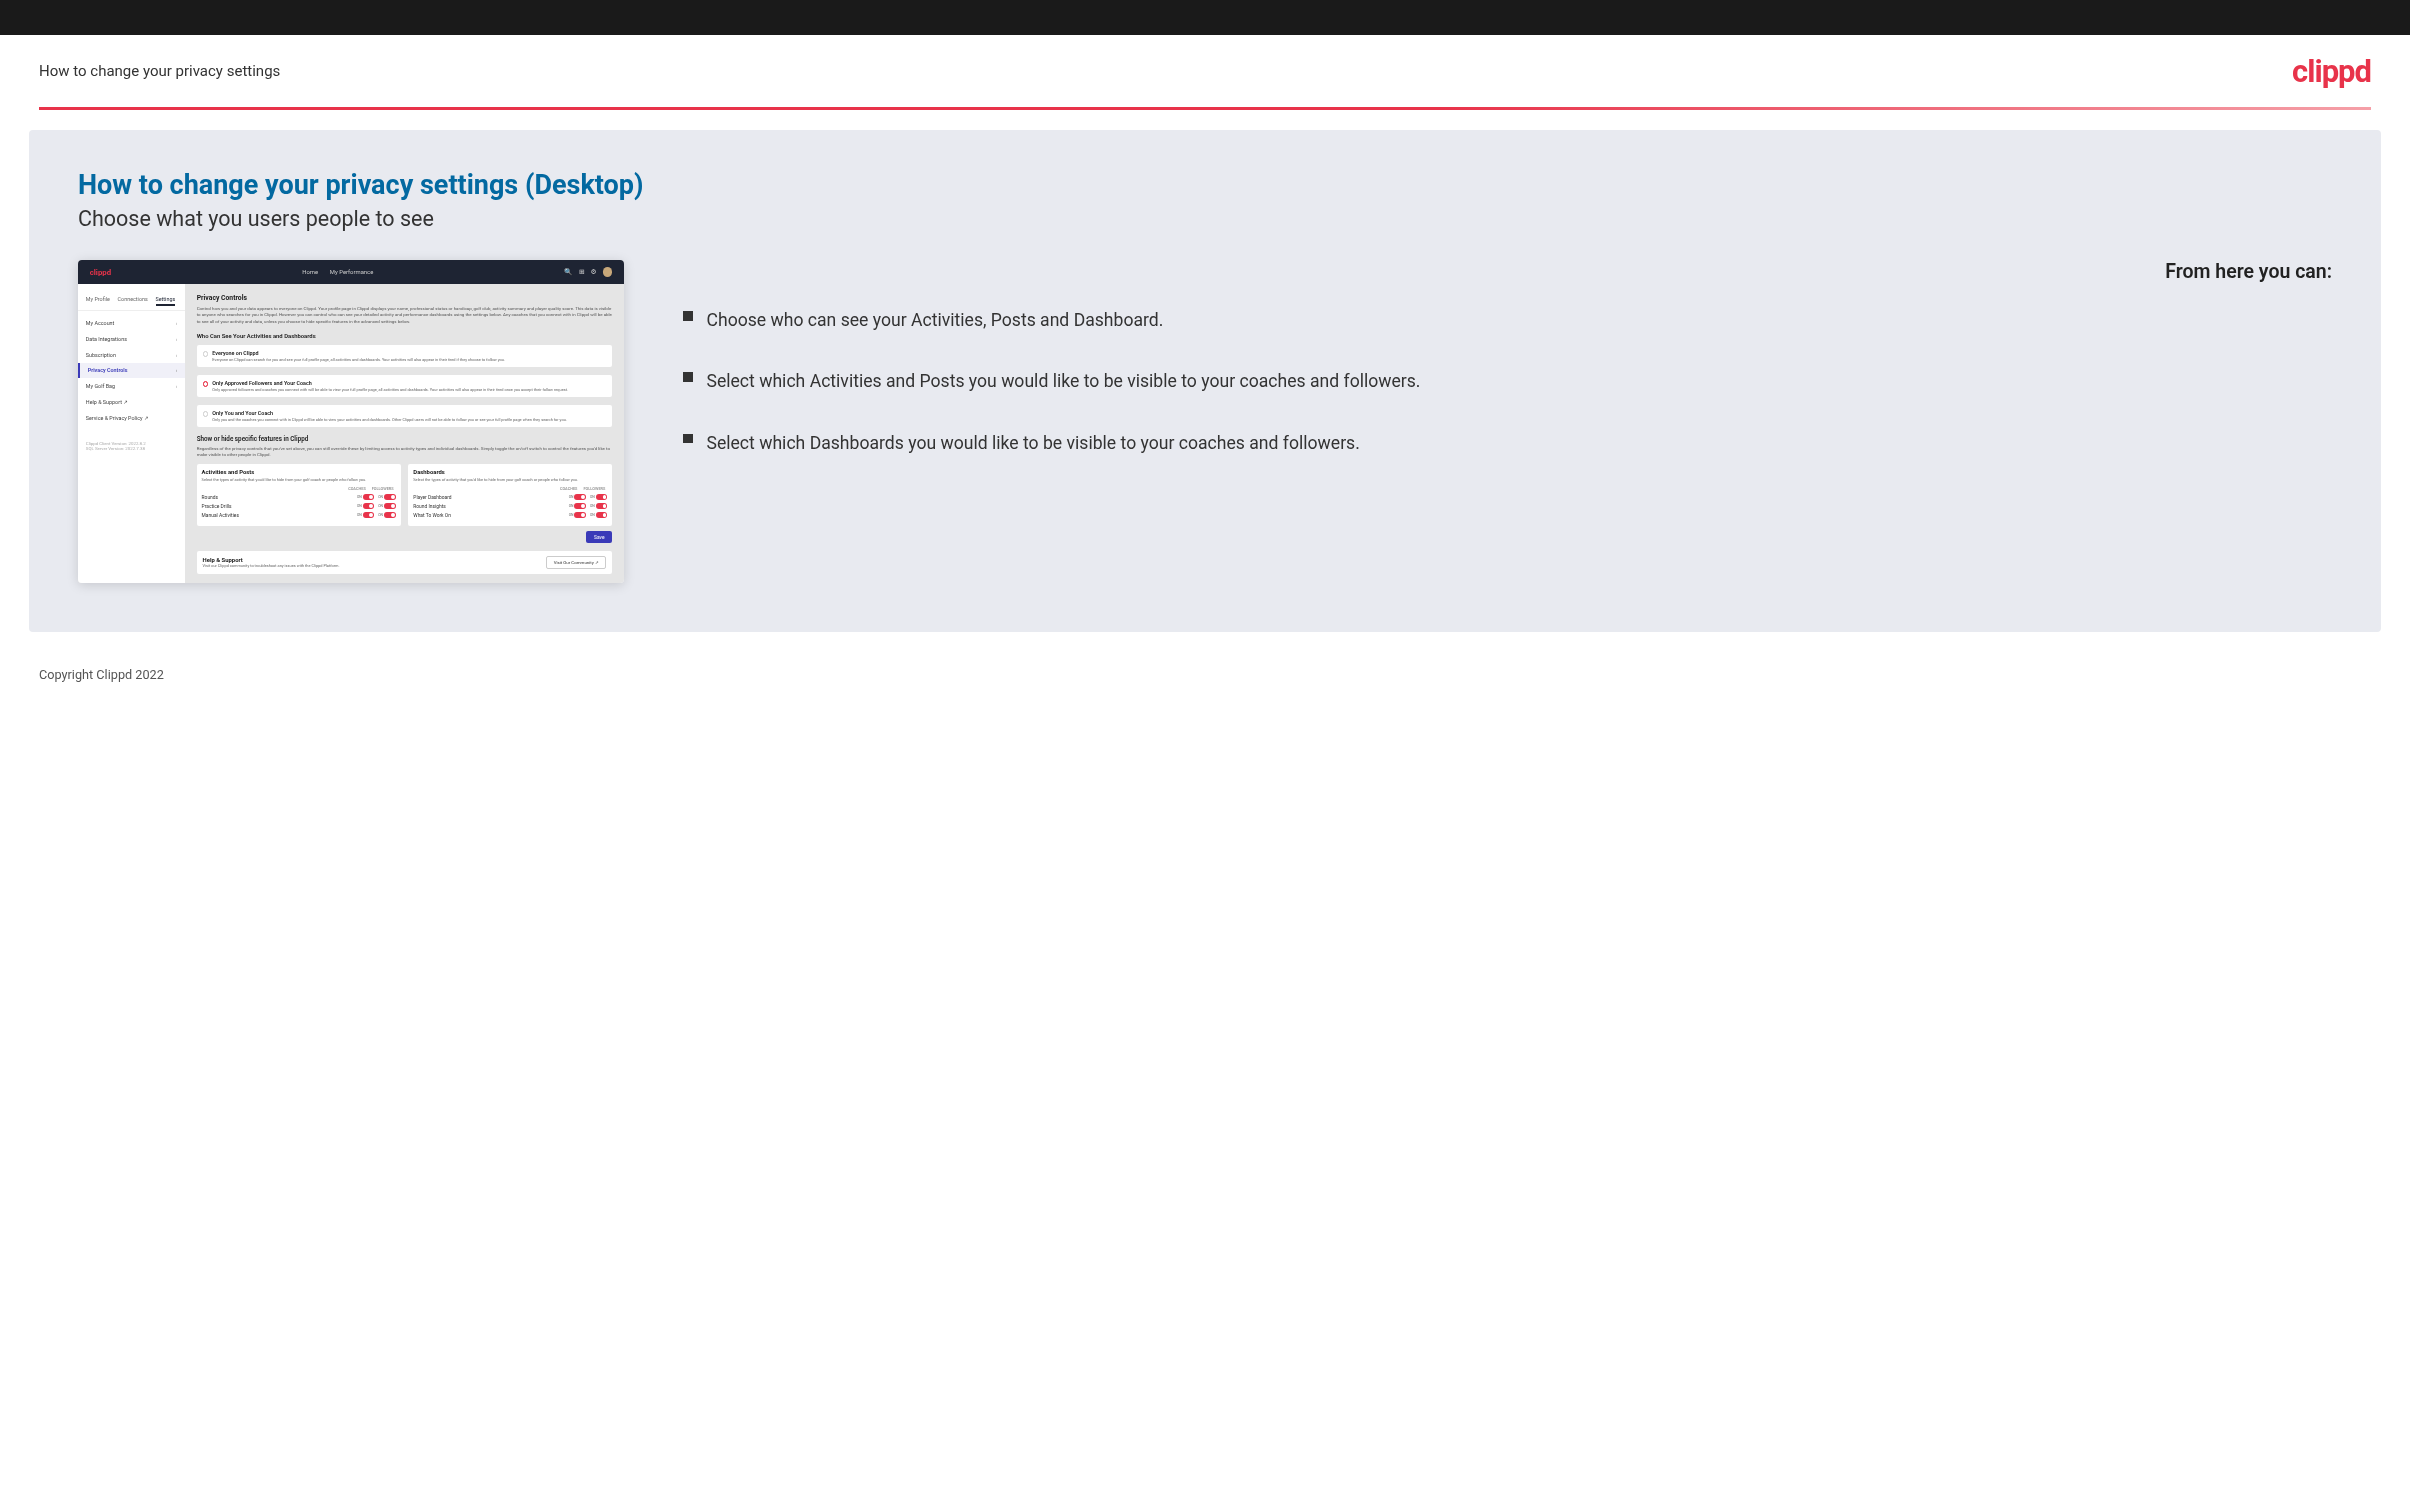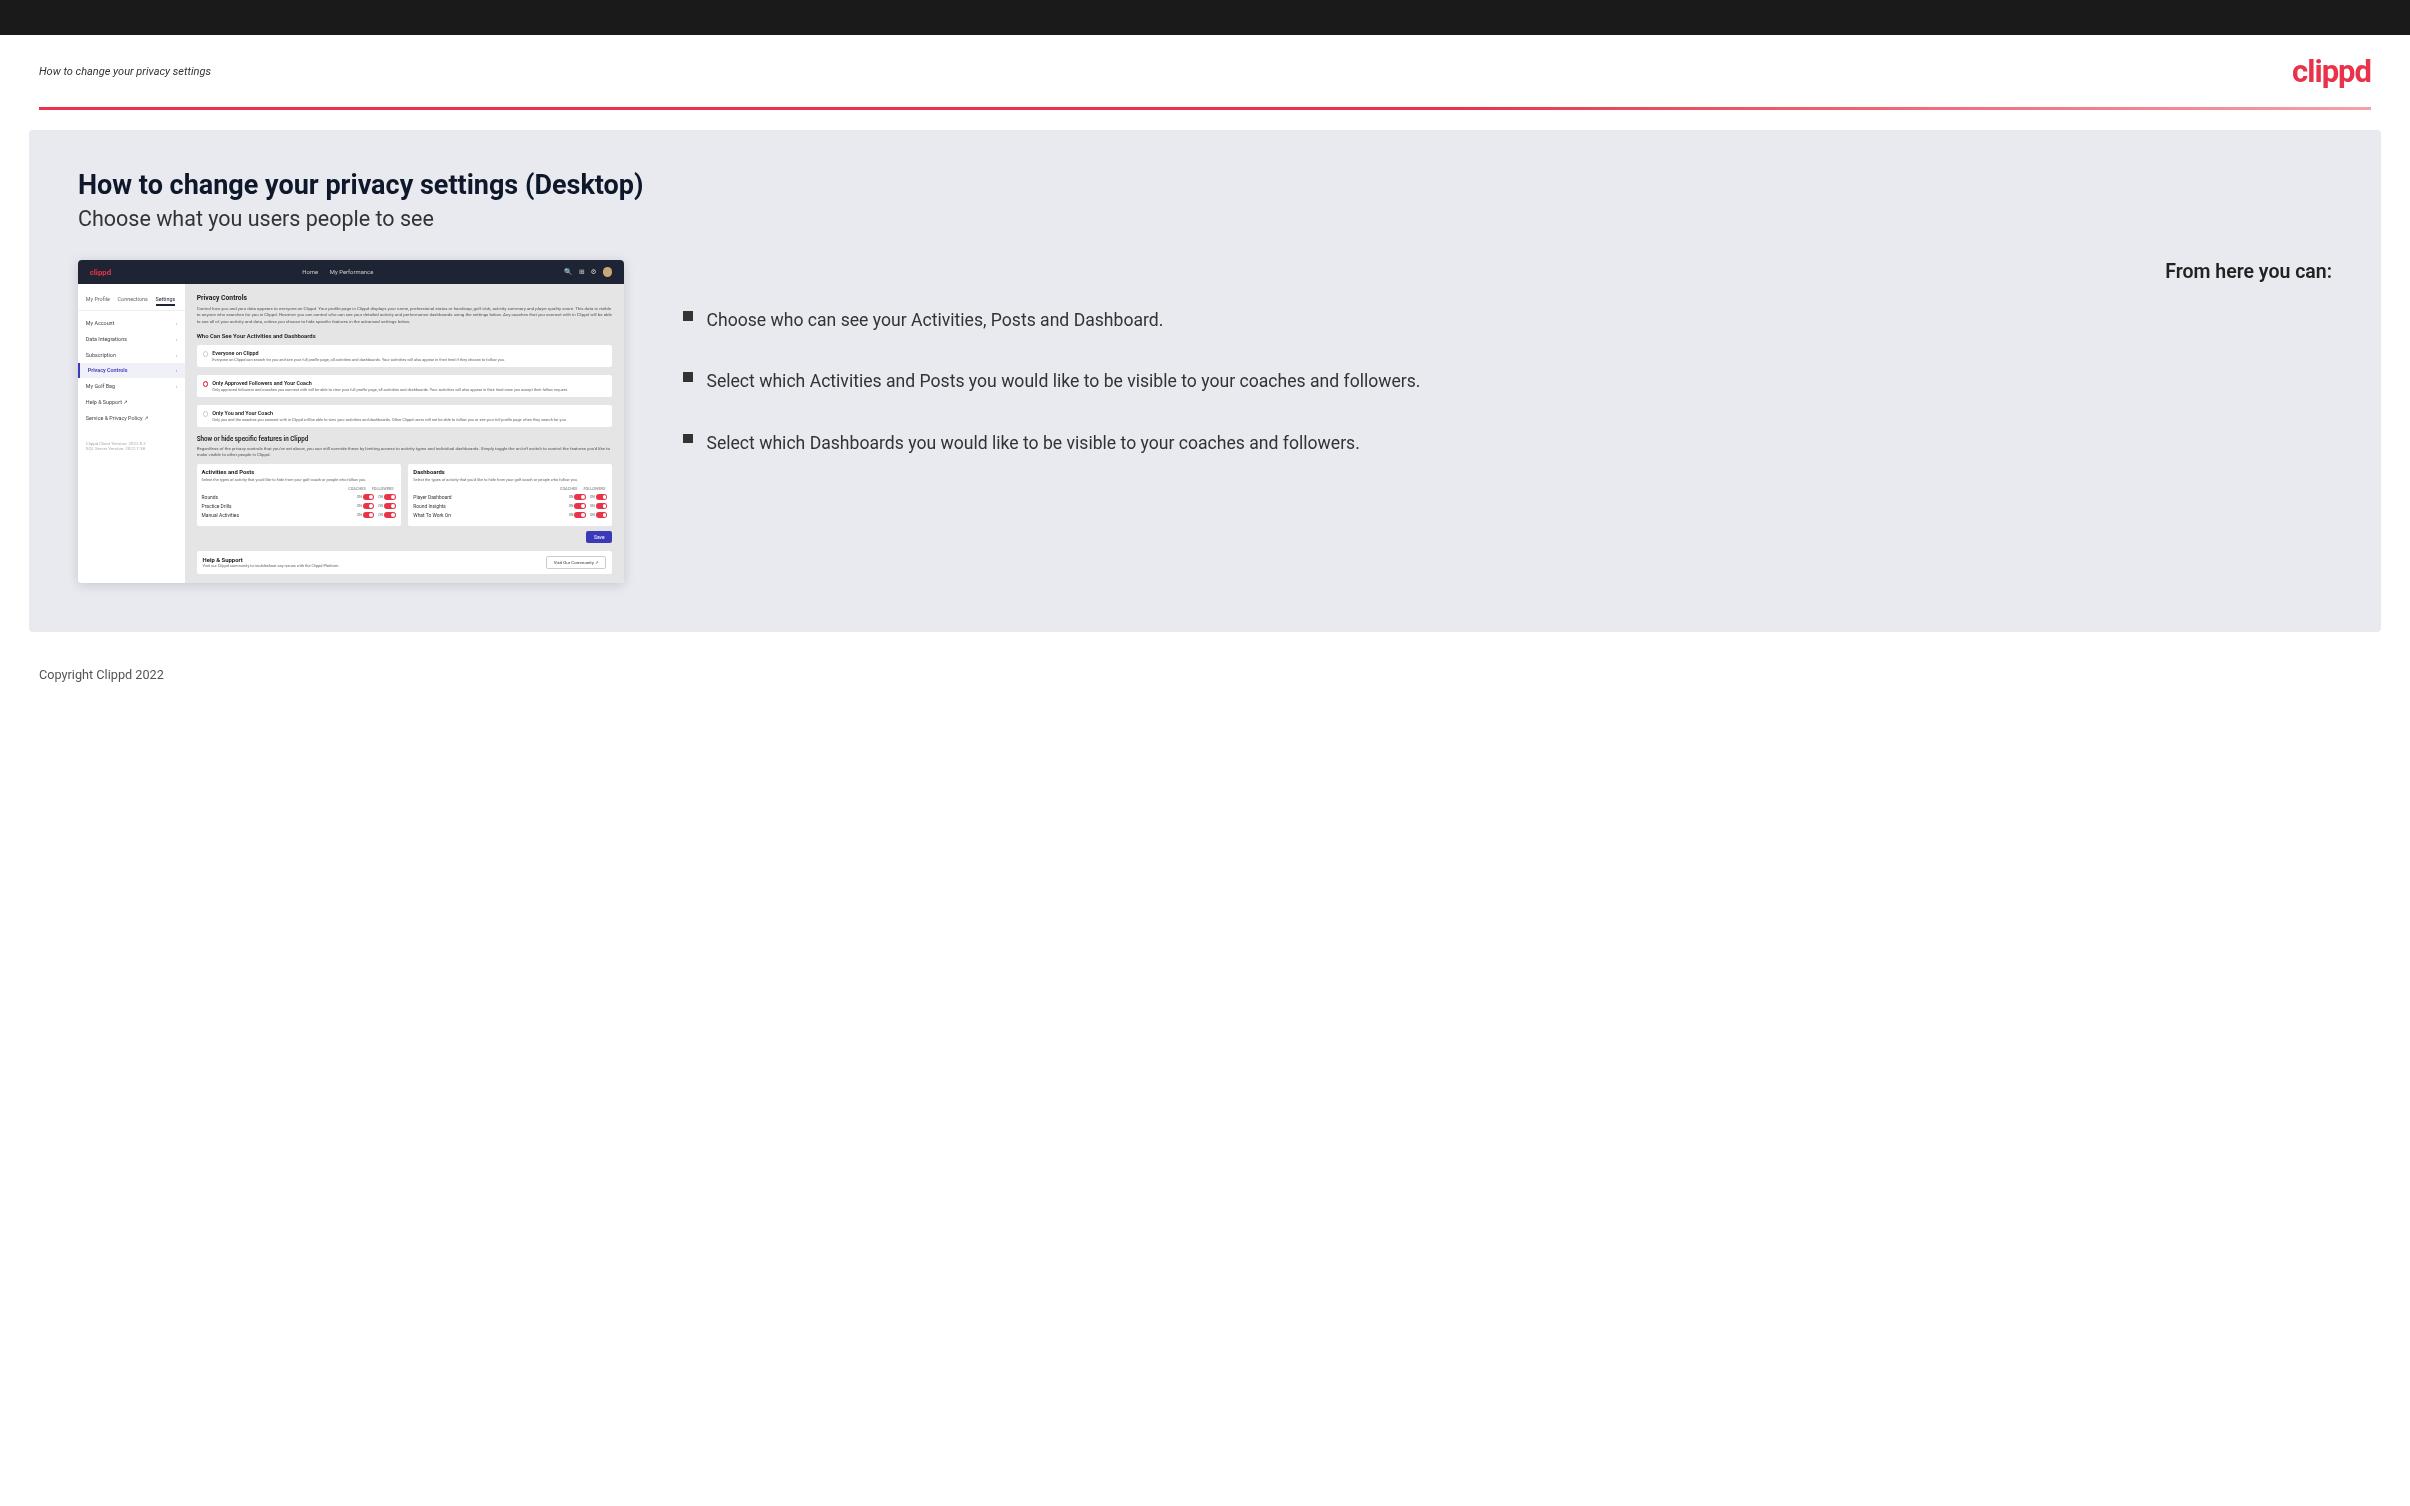--- a/index.html
+++ b/index.html
@@ -19,24 +19,23 @@
 
     
     .header {
       display: flex;
       align-items: center;
       justify-content: space-between;
       padding: 17.6px 39px;
       background: #fff;
     }
     .header-title {
-      font-size: 11px;
+      font-size: 15px;
       color: #333;
       font-weight: 400;
-      font-style: italic;
     }
     .logo {
       font-size: 31px;
       font-weight: 700;
       color: #e8334a;
       letter-spacing: -1px;
     }
 
     
     .header-divider {
@@ -49,21 +48,21 @@
     .main-content {
       background: #e8eaf0;
       margin: 19.5px 29px;
       padding: 39px 49px 49px 49px;
       border-radius: 3.9px;
     }
 
     .page-heading {
       font-size: 27px;
       font-weight: 700;
-      color: #0f172a;
+      color: #0369a1;
       margin-bottom: 5.9px;
     }
     .page-subheading {
       font-size: 21.5px;
       font-weight: 400;
       color: #333;
       margin-bottom: 29px;
     }
 
     .content-row {

